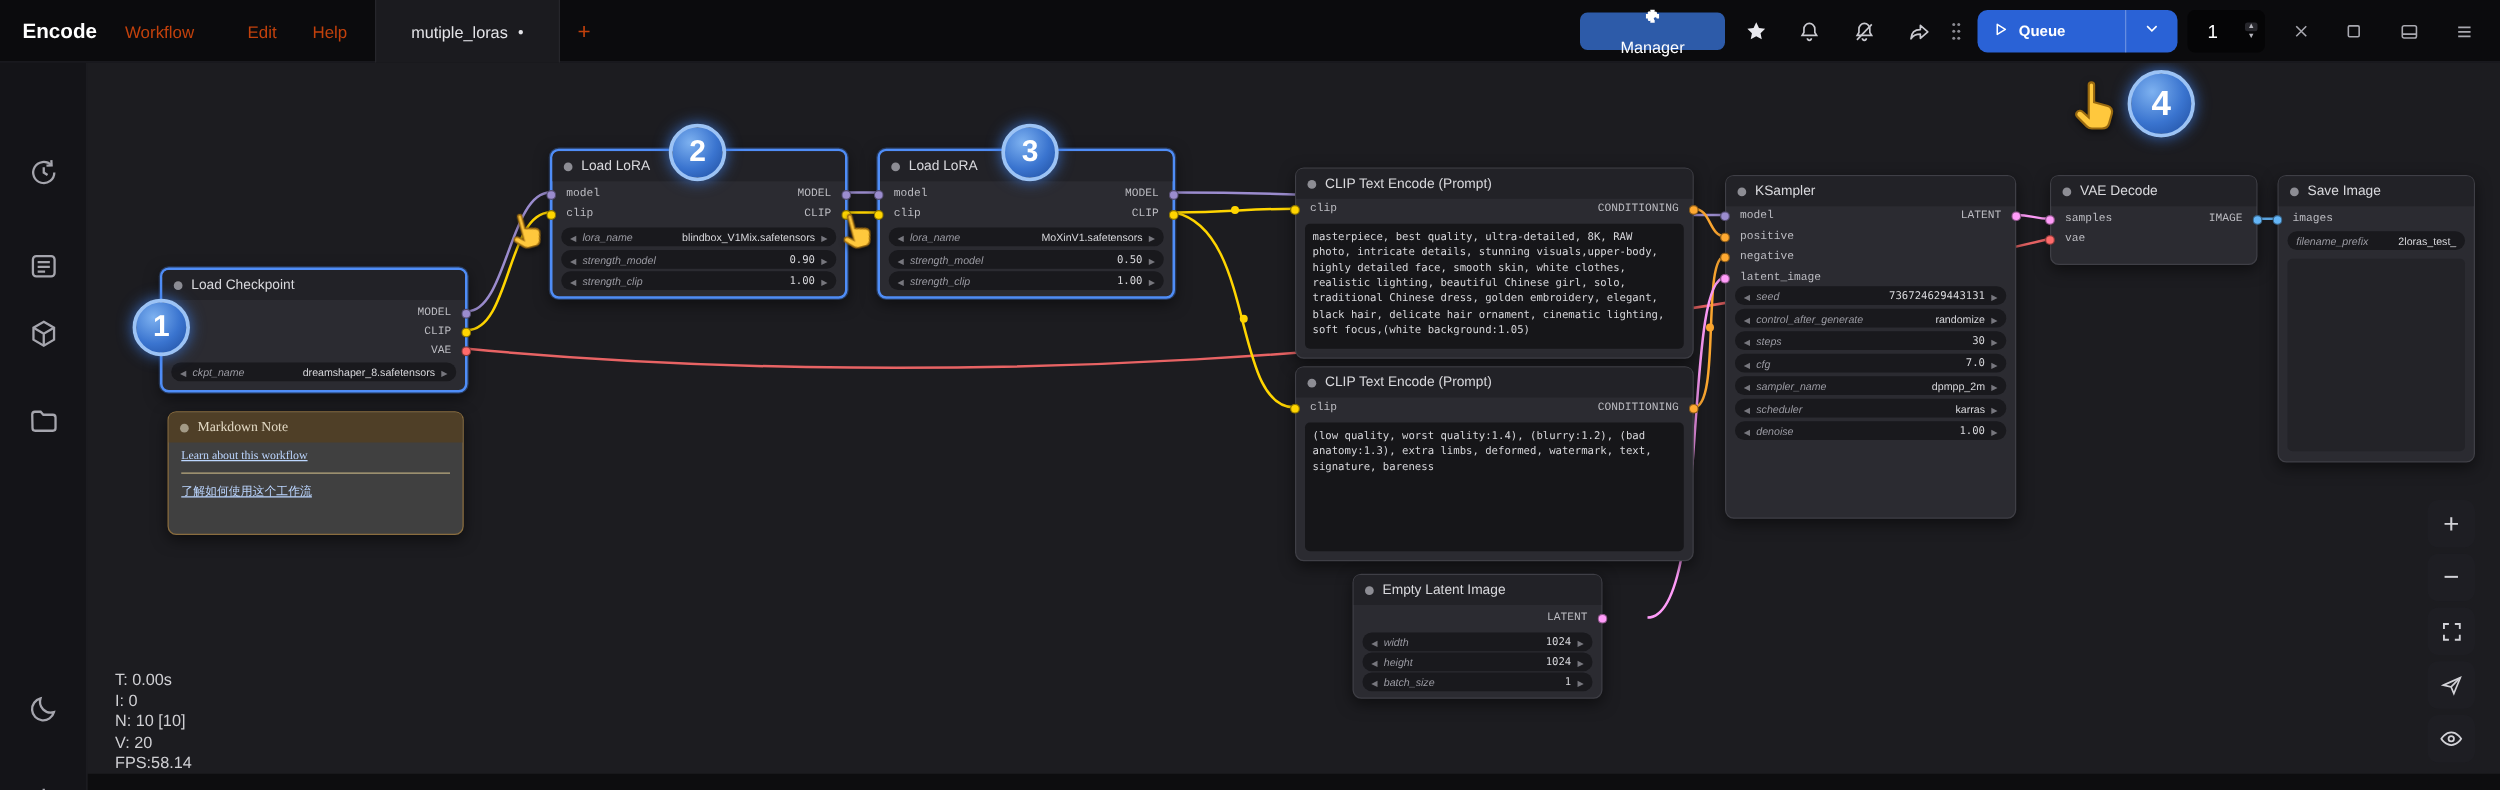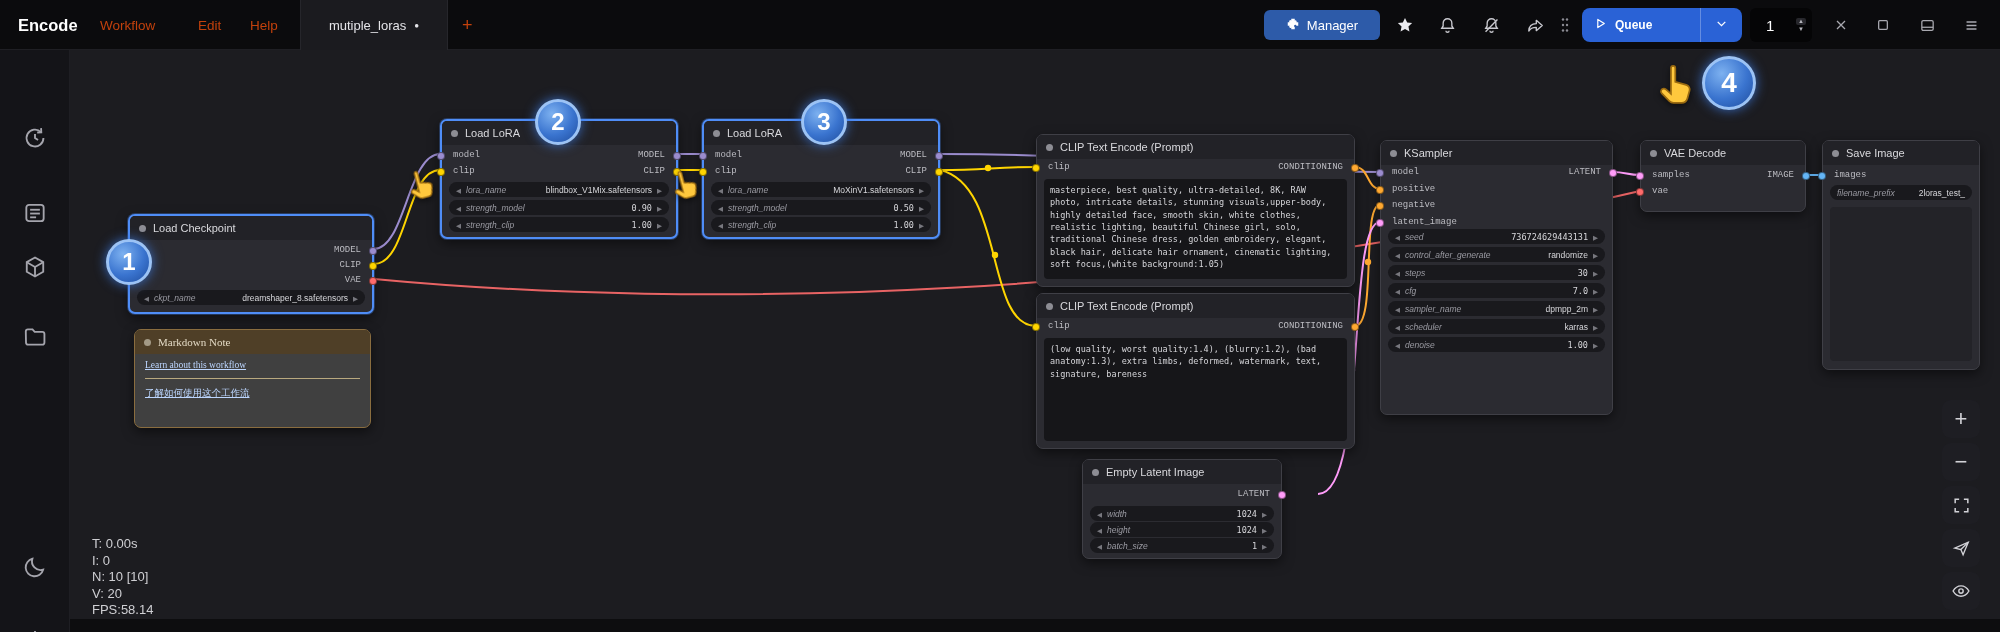--- a/index.html
+++ b/index.html
@@ -7,21 +7,21 @@
   body { font-family:"Liberation Sans", sans-serif; }
   #app { position:relative; width:2000px; height:632px; overflow:hidden; background:#1c1c20; }
 
   
   #topbar { position:absolute; left:0; top:0; width:2000px; height:50px; background:#0b0b0d; border-bottom:1px solid #1f1f24; z-index:10; }
   .tb-item { position:absolute; top:0; height:50px; display:flex; align-items:center; color:#c2410c; font-size:13.5px; }
   #logo { left:18px; font-size:16.5px; font-weight:bold; color:#fff; }
   #tab { position:absolute; left:300px; top:0; width:148px; height:50px; background:#1b1b1f; border-left:1px solid #26262b; border-right:1px solid #26262b; display:flex; align-items:center; justify-content:center; gap:8px; color:#e4e4e8; font-size:13px; }
   #tab .dirty { font-size:8px; color:#e4e4e8; }
   .icon-btn { position:absolute; top:0; height:50px; width:34px; display:flex; align-items:center; justify-content:center; color:#a9a9b0; }
-  #manager-btn { position:absolute; left:1264px; top:10px; width:116px; height:30px; background:#2d5ba9; border-radius:6px; display:flex; align-items:center; justify-content:center; gap:7px; color:#fff; font-size:13px; }
+  #manager-btn { position:absolute; left:1264px; top:10px; width:116px; height:30px; background:#2d5ba9; border-radius:6px; display:flex; align-items:center; justify-content:center; gap:7px; color:#fff; font-size:13px;flex-direction:column; }
   #queue-btn { position:absolute; left:1582px; top:8px; width:160px; height:34px; background:#2a62d6; border-radius:8px; display:flex; align-items:center; color:#fff; }
   #queue-btn .q-main { flex:1; display:flex; align-items:center; gap:8px; padding-left:12px; font-size:12px; font-weight:600; }
   #queue-btn .q-drop { width:42px; height:100%; border-left:1px solid rgba(255,255,255,.28); display:flex; align-items:center; justify-content:center; }
   #count-box { position:absolute; left:1750px; top:8px; width:62px; height:34px; background:#050506; border-radius:6px; display:flex; align-items:center; color:#fff; font-size:15px; }
   #count-box .num { margin-left:16px; }
   #count-box .spin { margin-left:auto; margin-right:6px; display:flex; flex-direction:column; gap:1px; }
   #count-box .spin span { font-size:6px; line-height:7px; color:#b5b5bc; text-align:center; }
   #count-box .spin .up { background:#27272c; border-radius:2px; padding:0 2px; }
   .chev-up::before { content:"▲"; }
   .chev-dn::before { content:"▼"; }

